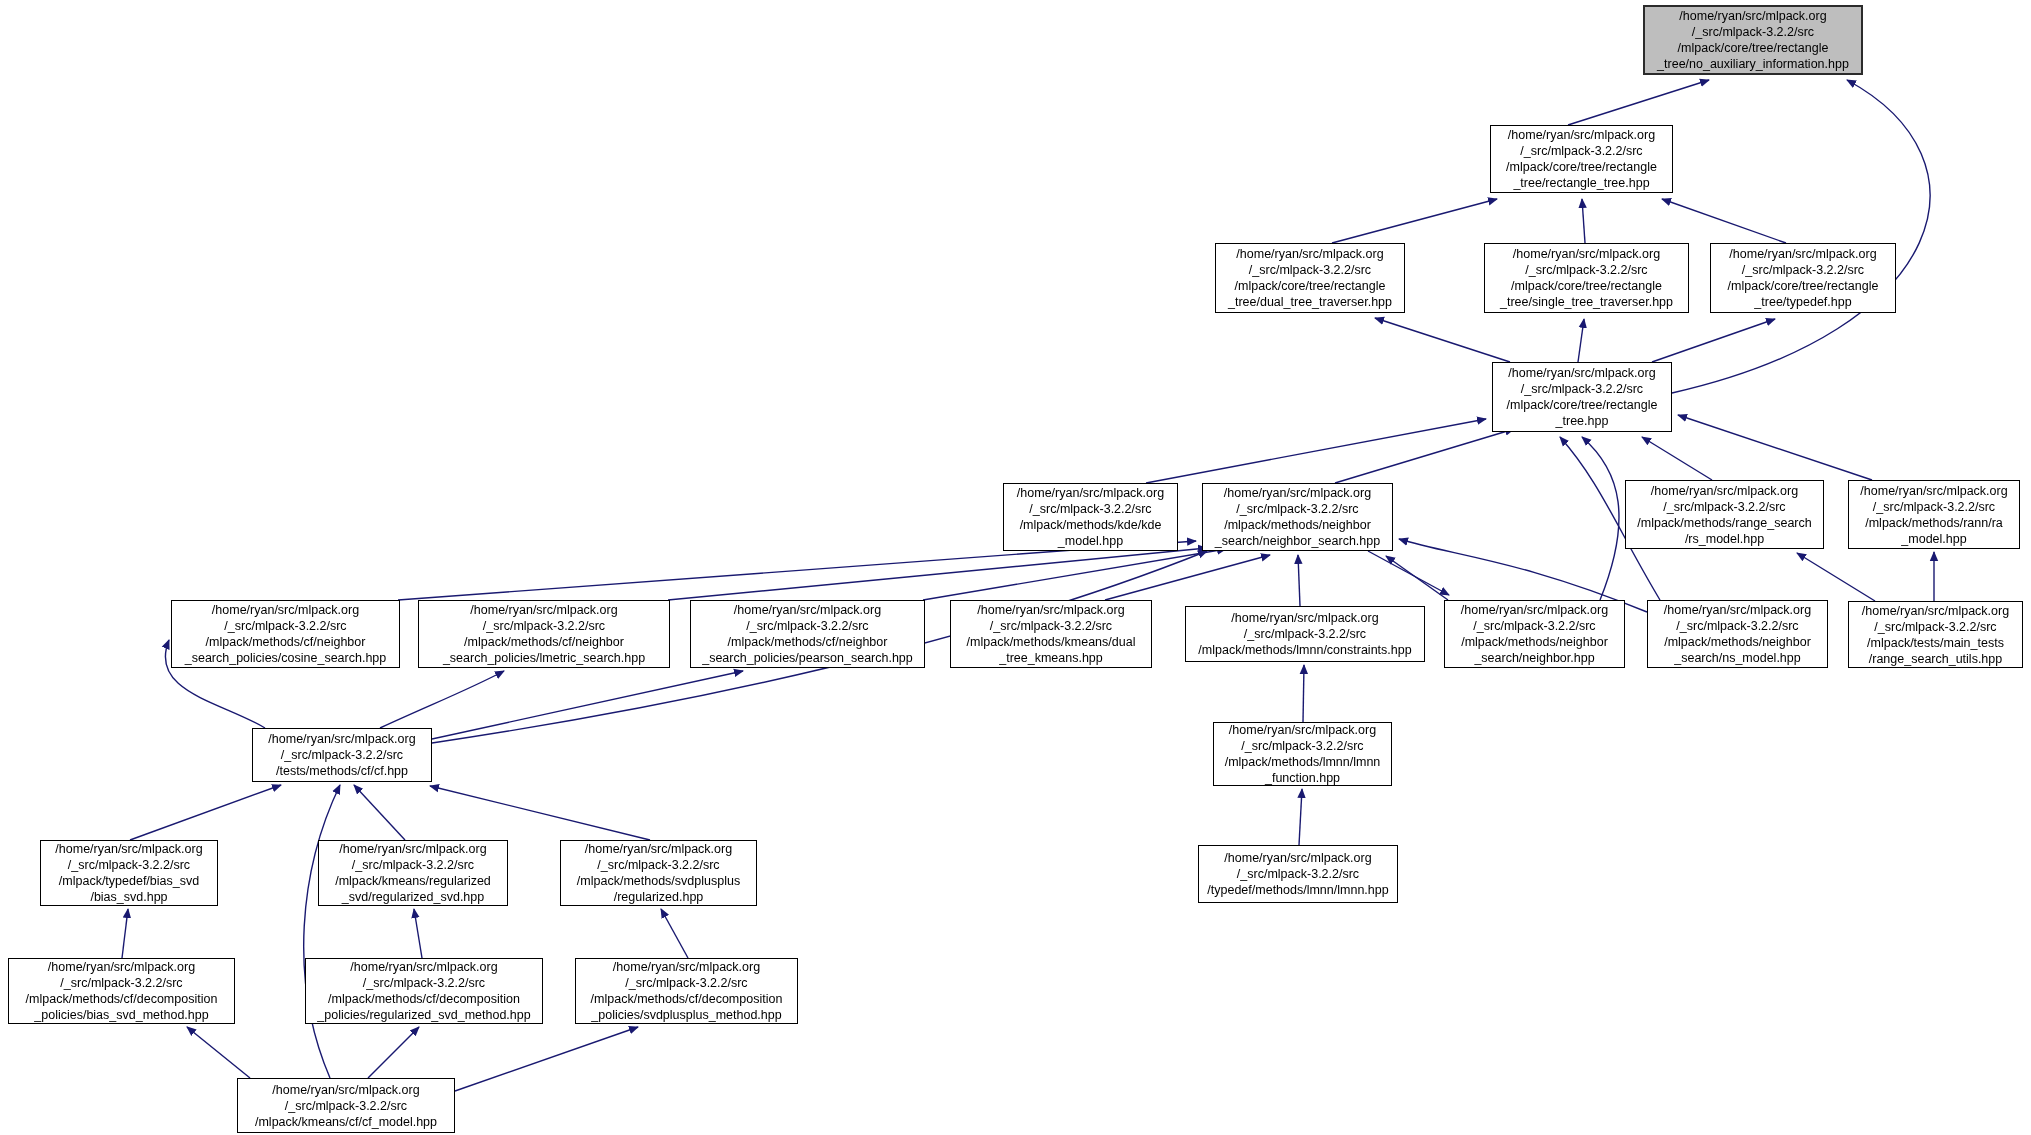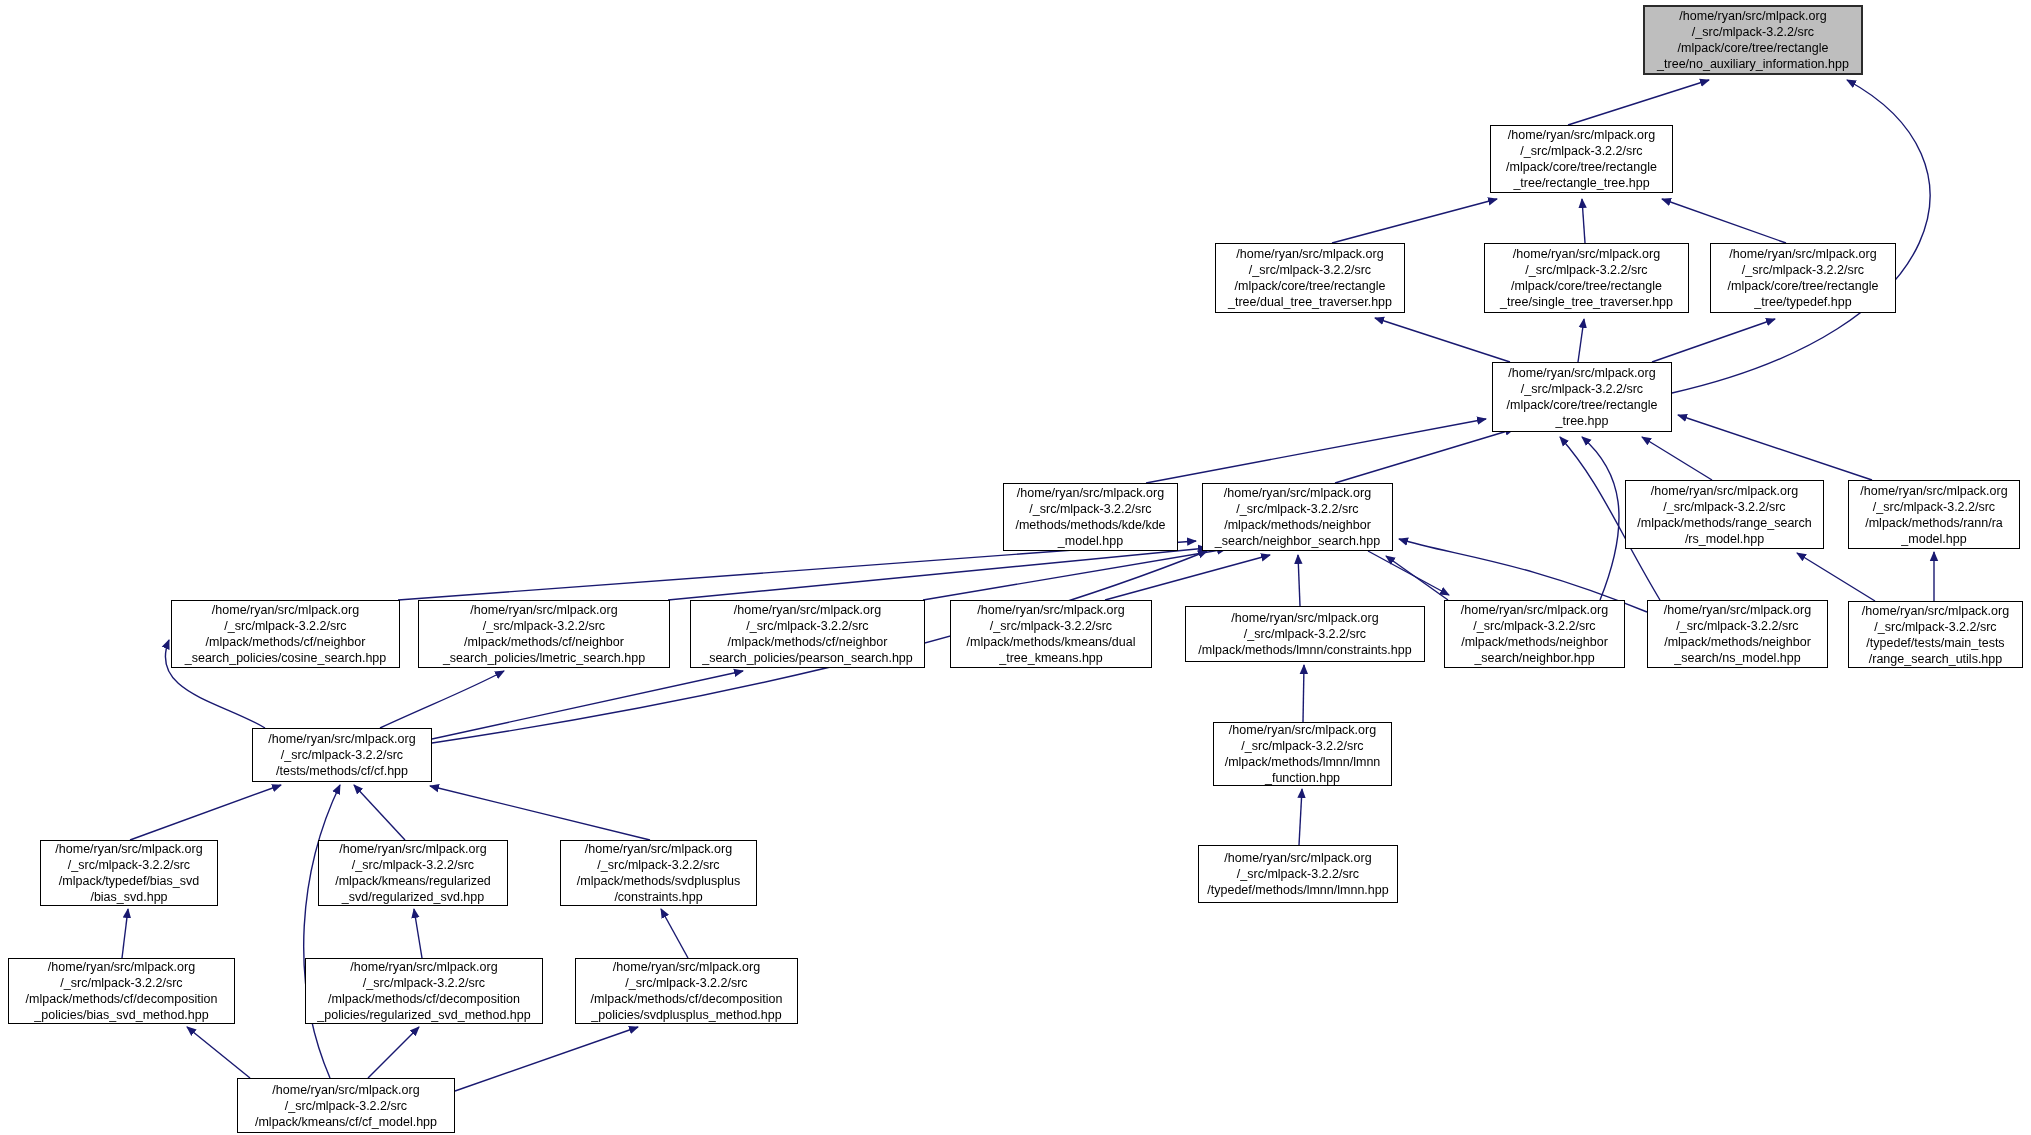--- a/index.html
+++ b/index.html
@@ -131,21 +131,21 @@
       </div>
       <div class="node" style="left: 1492px; top: 362px; width: 180px; height: 70px;">
         <div class="line">/home/ryan/src/mlpack.org</div>
         <div class="line">/_src/mlpack-3.2.2/src</div>
         <div class="line">/mlpack/core/tree/rectangle</div>
         <div class="line">_tree.hpp</div>
       </div>
       <div class="node" style="left: 1003px; top: 483px; width: 175px; height: 68px;">
         <div class="line">/home/ryan/src/mlpack.org</div>
         <div class="line">/_src/mlpack-3.2.2/src</div>
-        <div class="line">/methods/methods/kde/kde</div>
+        <div class="line">/mlpack/methods/kde/kde</div>
         <div class="line">_model.hpp</div>
       </div>
       <div class="node" style="left: 1202px; top: 483px; width: 191px; height: 68px;">
         <div class="line">/home/ryan/src/mlpack.org</div>
         <div class="line">/_src/mlpack-3.2.2/src</div>
         <div class="line">/mlpack/methods/neighbor</div>
         <div class="line">_search/neighbor_search.hpp</div>
       </div>
       <div class="node" style="left: 1625px; top: 480px; width: 199px; height: 69px;">
         <div class="line">/home/ryan/src/mlpack.org</div>
@@ -196,21 +196,21 @@
       </div>
       <div class="node" style="left: 1647px; top: 600px; width: 181px; height: 68px;">
         <div class="line">/home/ryan/src/mlpack.org</div>
         <div class="line">/_src/mlpack-3.2.2/src</div>
         <div class="line">/mlpack/methods/neighbor</div>
         <div class="line">_search/ns_model.hpp</div>
       </div>
       <div class="node" style="left: 1848px; top: 601px; width: 175px; height: 67px;">
         <div class="line">/home/ryan/src/mlpack.org</div>
         <div class="line">/_src/mlpack-3.2.2/src</div>
-        <div class="line">/typedef/tests/main_tests</div>
+        <div class="line">/mlpack/tests/main_tests</div>
         <div class="line">/range_search_utils.hpp</div>
       </div>
       <div class="node" style="left: 252px; top: 728px; width: 180px; height: 54px;">
         <div class="line">/home/ryan/src/mlpack.org</div>
         <div class="line">/_src/mlpack-3.2.2/src</div>
         <div class="line">/tests/methods/cf/cf.hpp</div>
       </div>
       <div class="node" style="left: 1213px; top: 722px; width: 179px; height: 64px;">
         <div class="line">/home/ryan/src/mlpack.org</div>
         <div class="line">/_src/mlpack-3.2.2/src</div>
@@ -226,21 +226,21 @@
       <div class="node" style="left: 318px; top: 840px; width: 190px; height: 66px;">
         <div class="line">/home/ryan/src/mlpack.org</div>
         <div class="line">/_src/mlpack-3.2.2/src</div>
         <div class="line">/mlpack/kmeans/regularized</div>
         <div class="line">_svd/regularized_svd.hpp</div>
       </div>
       <div class="node" style="left: 560px; top: 840px; width: 197px; height: 66px;">
         <div class="line">/home/ryan/src/mlpack.org</div>
         <div class="line">/_src/mlpack-3.2.2/src</div>
         <div class="line">/mlpack/methods/svdplusplus</div>
-        <div class="line">/constraints.hpp</div>
+        <div class="line">/regularized.hpp</div>
       </div>
       <div class="node" style="left: 1198px; top: 845px; width: 200px; height: 58px;">
         <div class="line">/home/ryan/src/mlpack.org</div>
         <div class="line">/_src/mlpack-3.2.2/src</div>
         <div class="line">/typedef/methods/lmnn/lmnn.hpp</div>
       </div>
       <div class="node" style="left: 8px; top: 958px; width: 227px; height: 66px;">
         <div class="line">/home/ryan/src/mlpack.org</div>
         <div class="line">/_src/mlpack-3.2.2/src</div>
         <div class="line">/mlpack/methods/cf/decomposition</div>

